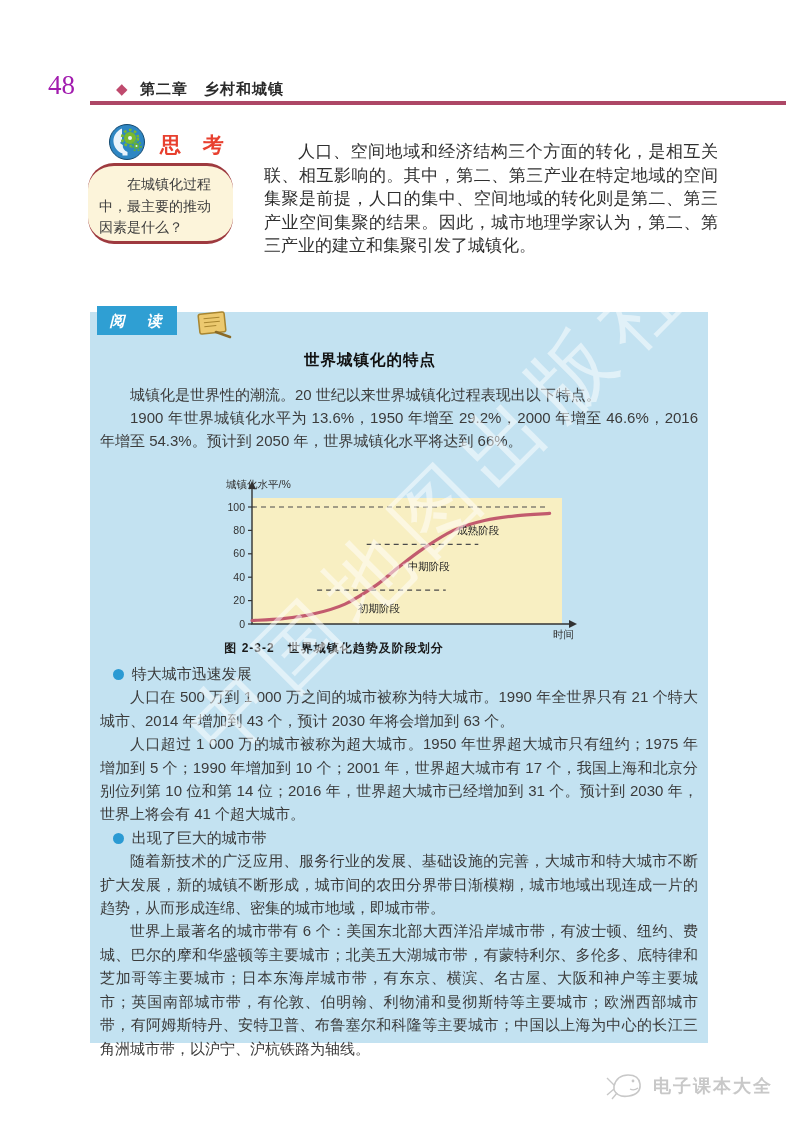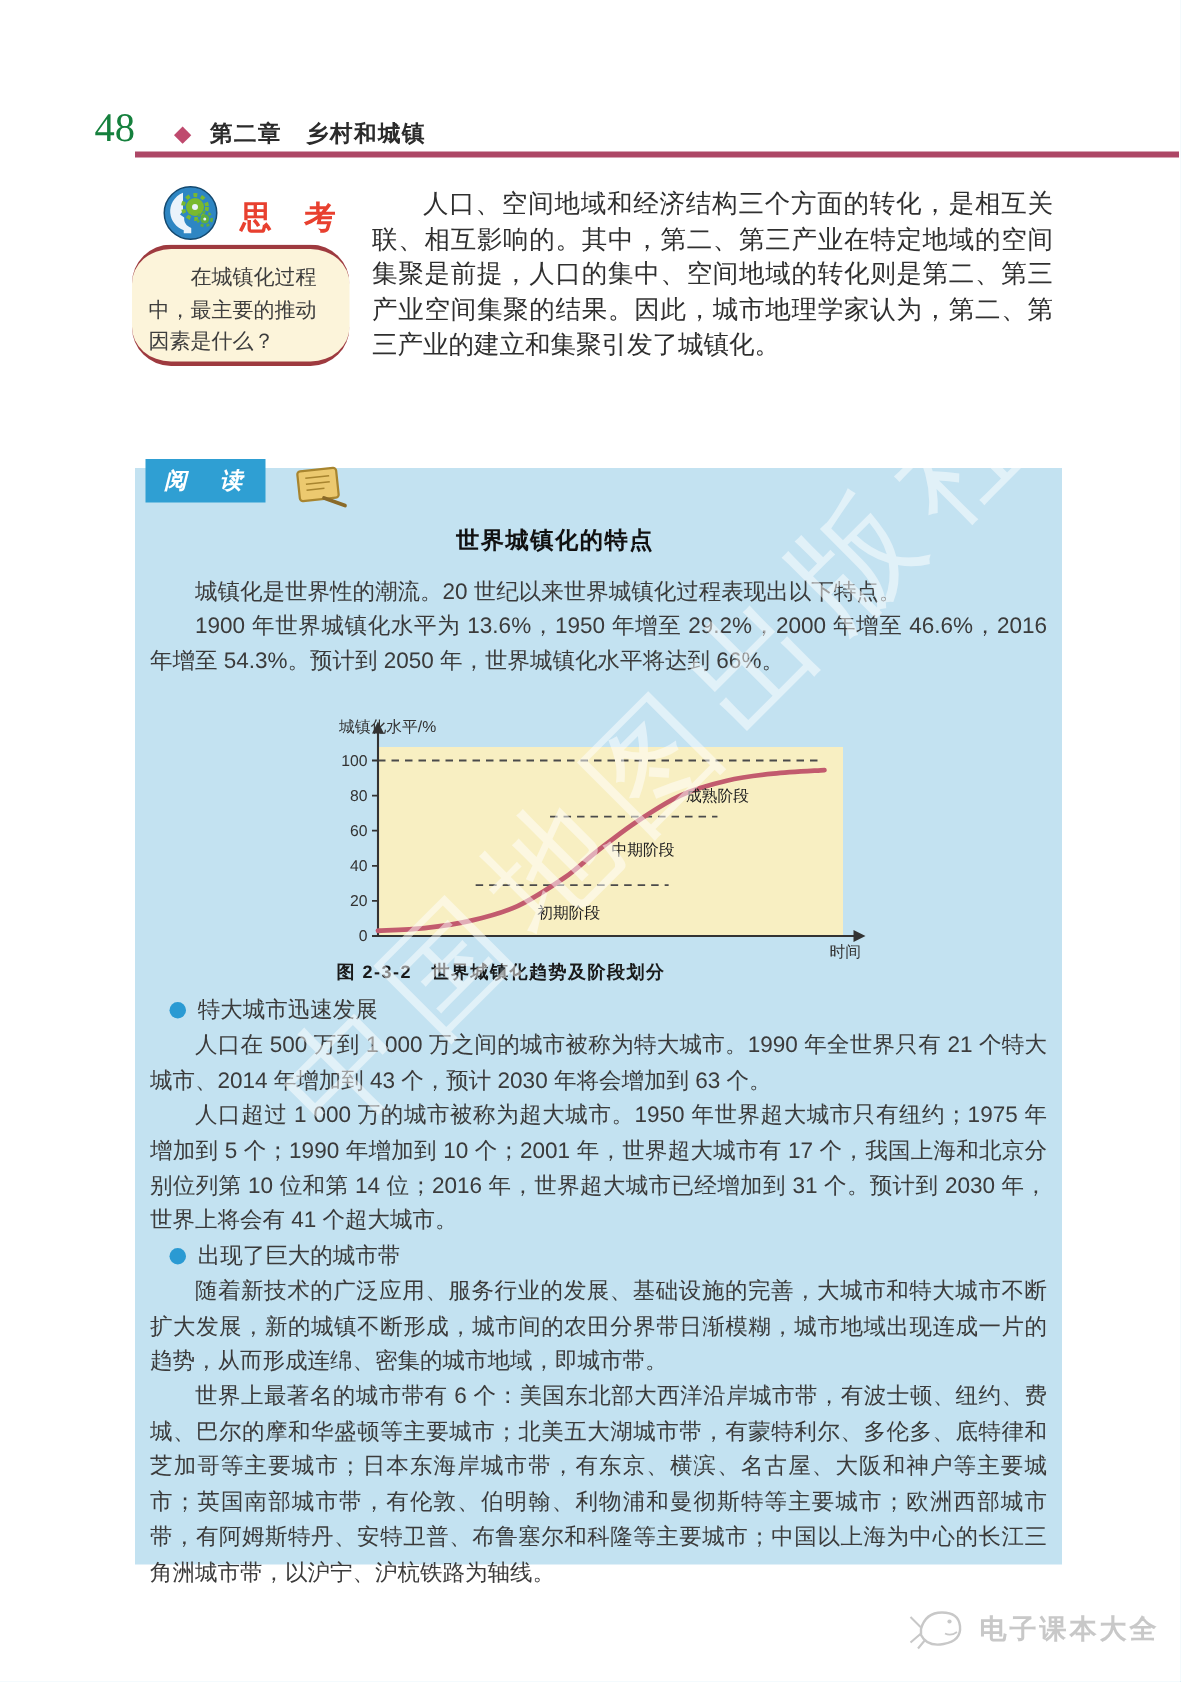--- a/index.html
+++ b/index.html
@@ -5,35 +5,35 @@
   :root{
     --header-line:#ad4766; --diamond:#bf4a6e; --think-red:#e8402f;
     --think-box-bg:#fcf4da; --think-box-border:#9e3a3f;
     --box-bg:#c3e2f1; --tab-bg:#2f9fd3; --bullet:#2a9ad3;
     --chart-bg:#f8efc2; --curve:#c25b6e; --text:#3b3b3b; --watermark-gray:#c8c8c8;
   }
   html,body{margin:0;padding:0;background:#fff;}
   .page{position:relative;width:787px;height:1121px;background:#fff;overflow:hidden;
         font-family:"Liberation Sans","DejaVu Sans",sans-serif;color:var(--text);}
   
-  .page-number{position:absolute;left:63px;top:70px;font-family:"Liberation Serif","DejaVu Serif",serif;
-        font-size:27px;color:#15803d;text-align:center;}
+  .page-number{position:absolute;left:48px;top:70px;font-family:"Liberation Serif","DejaVu Serif",serif;
+        font-size:27px;color:#a21caf;text-align:center;}
   .chapter-diamond{position:absolute;left:116px;top:80px;font-size:15px;color:var(--diamond);}
   .chapter-text{position:absolute;left:140px;top:80px;font-size:15px;font-weight:bold;color:#2b2b2b;letter-spacing:1px;}
   .header-rule{position:absolute;left:90px;top:101px;width:696px;height:4px;background:var(--header-line);}
   
   .think-icon{position:absolute;left:108px;top:123px;}
   .think-label{position:absolute;left:160px;top:131px;font-size:21px;font-weight:bold;
         color:var(--think-red);letter-spacing:8px;}
   .think-box{position:absolute;left:88px;top:163px;width:145px;height:81px;background:var(--think-box-bg);
         border-top:3px solid var(--think-box-border);border-bottom:3px solid var(--think-box-border);
         box-sizing:border-box;padding:8px 10px 0 11px;font-size:14px;line-height:21.5px;color:#3d3d3d;border-radius:26px;}
   .think-box p{margin:0;text-indent:2em;}
   .intro-para{position:absolute;left:248px;top:124px;width:454px;font-size:17px;line-height:23.5px;
-        color:#2f2f2f;text-align:justify;margin:0;}
+        color:#2f2f2f;text-align:justify;margin:16px;}
   .intro-para p{margin:0;text-indent:2em;}
   
   .reading-box{position:absolute;left:90px;top:312px;width:618px;height:731px;background:var(--box-bg);}
   .reading-tab{position:absolute;left:97px;top:306px;width:80px;height:29px;background:var(--tab-bg);
         color:#fff;font-size:15px;font-weight:bold;letter-spacing:9px;text-align:center;line-height:29px;
         padding-left:6px;box-sizing:border-box;font-style:italic;}
   .notebook-icon{position:absolute;left:192px;top:307px;}
   .reading-title{position:absolute;left:90px;top:350px;width:560px;text-align:center;
         font-size:15.5px;font-weight:bold;color:#111;letter-spacing:1px;}
   .upper-text{position:absolute;left:100px;top:383px;width:598px;font-size:15px;line-height:23px;

